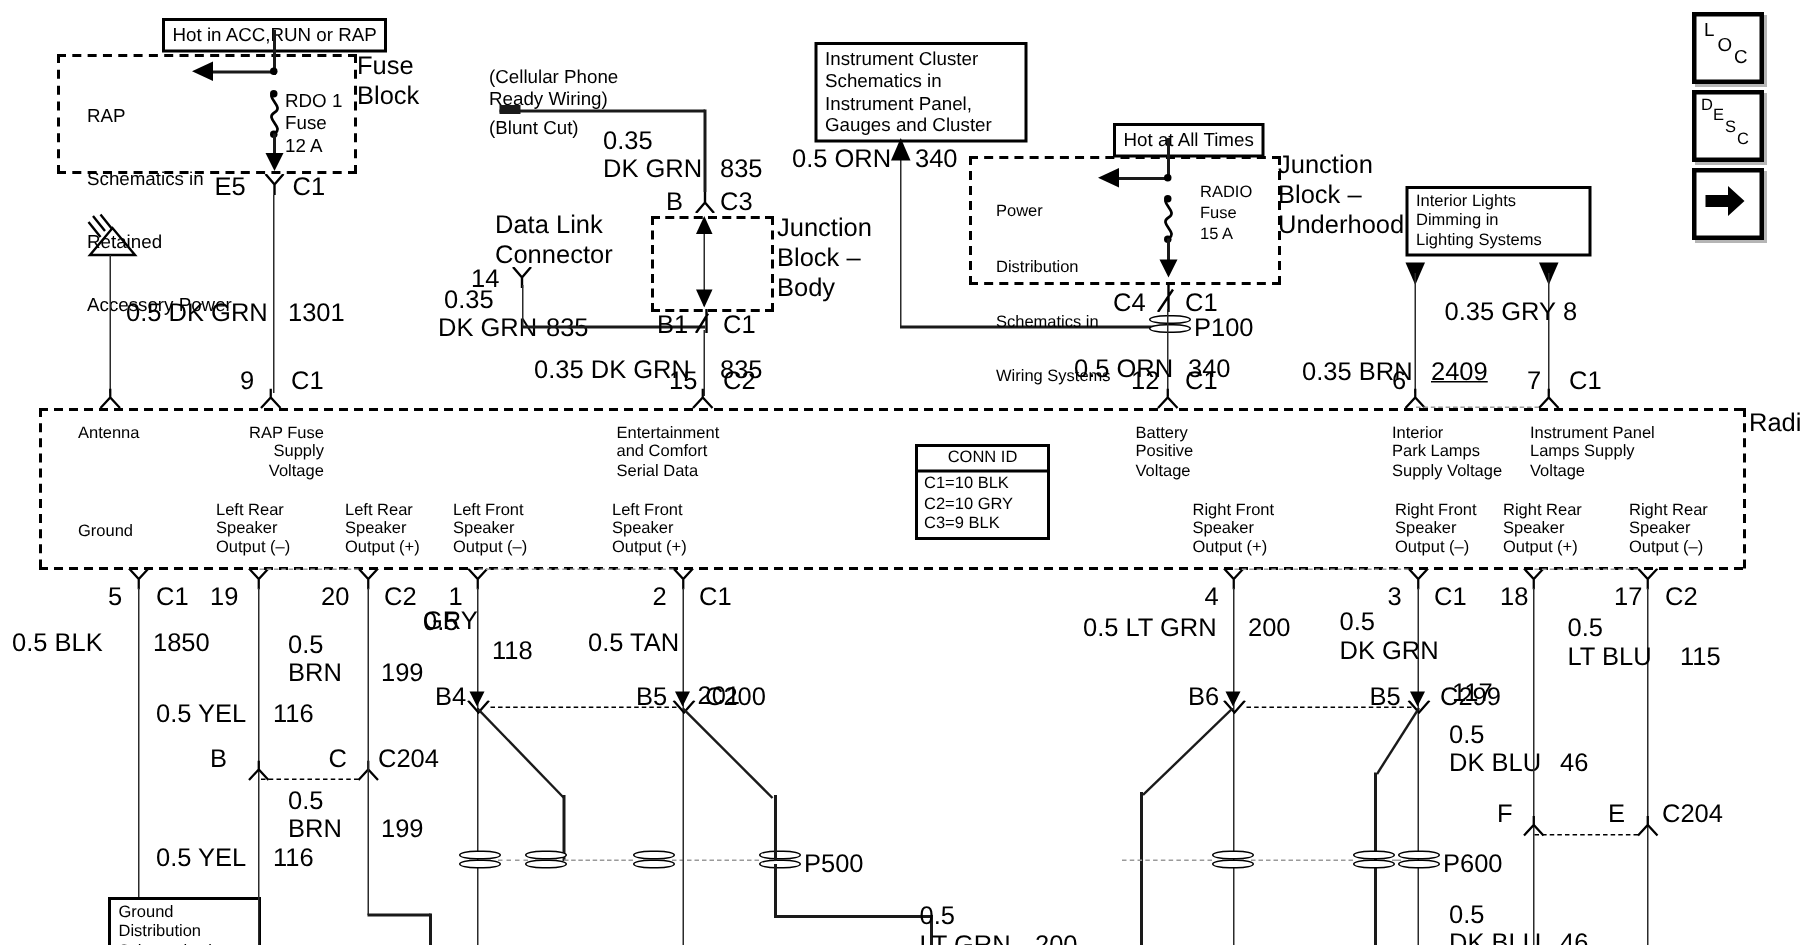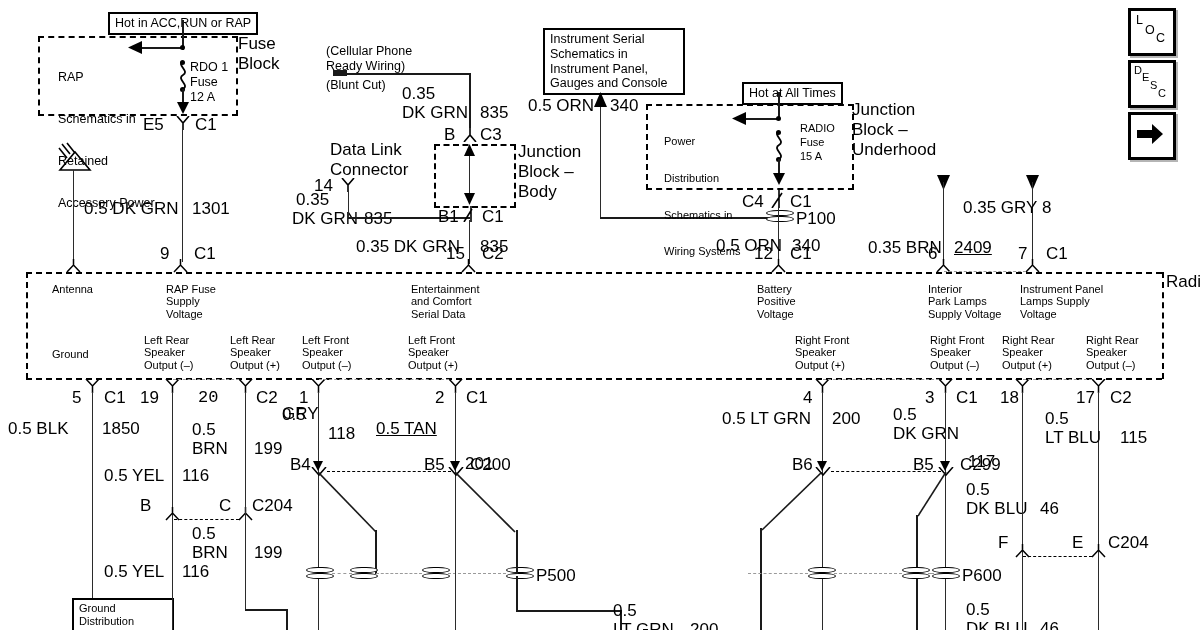--- a/index.html
+++ b/index.html
@@ -164,24 +164,24 @@
   <div class="t f18" style="left:438px;top:207px;">B1</div>
   <div class="t f18" style="left:482px;top:207px;">C1</div>
 
   <div class="vthin" style="left:469px;top:220px;height:44px;"></div>
   <div class="t f18" style="left:356px;top:237px;">0.35 DK GRN</div>
   <div class="t f18" style="left:480px;top:237px;">835</div>
   <div class="t f18" style="left:446px;top:244px;">15</div>
   <div class="t f18" style="left:482px;top:244px;">C2</div>
 
   <div class="sbox f13" style="left:543px;top:28px;width:128px;">
-    <div>Instrument Serial</div>
+    <div>Instrument Cluster</div>
     <div>Schematics in</div>
     <div>Instrument Panel,</div>
-    <div>Gauges and Console</div>
+    <div>Gauges and Cluster</div>
   </div>
   <div class="vthin" style="left:600px;top:100px;height:118px;"></div>
   <svg style="position:absolute;left:593px;top:92px;" width="15" height="16" viewBox="0 0 15 16">
       <path d="M7.5 0 L14 15 L1 15 Z" fill="#000"></path>
     </svg>
   <div class="h" style="left:600px;top:217px;width:178px;"></div>
   <div class="t f18" style="left:528px;top:96px;">0.5 ORN</div>
   <div class="t f18" style="left:610px;top:96px;">340</div>
 
   <div class="sbox thick f13" style="left:742px;top:82px;">
@@ -224,20 +224,25 @@
   <div class="t f18" style="left:790px;top:192px;">C1</div>
 
   <div class="splice" style="left:766px;top:210px;"></div>
   <div class="t f18" style="left:796px;top:209px;">P100</div>
   <div class="vthin" style="left:778px;top:206px;height:58px;"></div>
   <div class="t f18" style="left:716px;top:236px;">0.5 ORN</div>
   <div class="t f18" style="left:792px;top:236px;">340</div>
   <div class="t f18" style="left:754px;top:244px;">12</div>
   <div class="t f18" style="left:790px;top:244px;">C1</div>
 
+  <div class="sbox f11" style="left:937px;top:124px;width:110px;">
+    <div>Interior Lights</div>
+    <div>Dimming in</div>
+    <div>Lighting Systems</div>
+  </div>
   <svg style="position:absolute;left:936px;top:174px;" width="15" height="16" viewBox="0 0 15 16">
       <path d="M7.5 16 L1 1 L14 1 Z" fill="#000"></path>
     </svg>
   <div class="vthin" style="left:943px;top:182px;height:80px;"></div>
   <svg style="position:absolute;left:1025px;top:174px;" width="15" height="16" viewBox="0 0 15 16">
       <path d="M7.5 16 L1 1 L14 1 Z" fill="#000"></path>
     </svg>
   <div class="vthin" style="left:1032px;top:182px;height:80px;"></div>
 
   <div class="t f18" style="left:963px;top:198px;">0.35 GRY</div>
@@ -268,36 +273,42 @@
     </svg>
   <svg style="position:absolute;left:936px;top:259px;" width="15" height="14" viewBox="0 0 15 14">
       <path d="M1 13 L7.5 6 L14 13 M7.5 6 L7.5 0" stroke="#000" stroke-width="1.5" fill="none"></path>
     </svg>
   <svg style="position:absolute;left:1025px;top:259px;" width="15" height="14" viewBox="0 0 15 14">
       <path d="M1 13 L7.5 6 L14 13 M7.5 6 L7.5 0" stroke="#000" stroke-width="1.5" fill="none"></path>
     </svg>
   <div class="dash-grey" style="left:944px;top:271px;width:82px;"></div>
 
   <div class="t f11" style="left:52px;top:283px;">Antenna</div>
-  <div class="t f11" style="left:166px;top:283px;">RAP Fuse<br>Supply<br>Voltage</div>
+  <div class="t f11" style="left:166px;top:283px;text-align:right;">RAP Fuse<br>Supply<br>Voltage</div>
   <div class="t f11" style="left:411px;top:283px;">Entertainment<br>and Comfort<br>Serial Data</div>
   <div class="t f11" style="left:757px;top:283px;">Battery<br>Positive<br>Voltage</div>
   <div class="t f11" style="left:928px;top:283px;">Interior<br>Park Lamps<br>Supply Voltage</div>
   <div class="t f11" style="left:1020px;top:283px;">Instrument Panel<br>Lamps Supply<br>Voltage</div>
 
   <div class="t f11" style="left:52px;top:348px;">Ground</div>
   <div class="t f11" style="left:144px;top:334px;">Left Rear<br>Speaker<br>Output (–)</div>
   <div class="t f11" style="left:230px;top:334px;">Left Rear<br>Speaker<br>Output (+)</div>
   <div class="t f11" style="left:302px;top:334px;">Left Front<br>Speaker<br>Output (–)</div>
   <div class="t f11" style="left:408px;top:334px;">Left Front<br>Speaker<br>Output (+)</div>
   <div class="t f11" style="left:795px;top:334px;">Right Front<br>Speaker<br>Output (+)</div>
   <div class="t f11" style="left:930px;top:334px;">Right Front<br>Speaker<br>Output (–)</div>
   <div class="t f11" style="left:1002px;top:334px;">Right Rear<br>Speaker<br>Output (+)</div>
   <div class="t f11" style="left:1086px;top:334px;">Right Rear<br>Speaker<br>Output (–)</div>
 
+  <div class="sbox thick" style="left:610px;top:296px;width:86px;padding:0;">
+    <div class="f11" style="text-align:center;border-bottom:2px solid #000;padding:1px 0;">CONN ID</div>
+    <div class="f11" style="padding:1px 4px;">C1=10 BLK</div>
+    <div class="f11" style="padding:0 4px;">C2=10 GRY</div>
+    <div class="f11" style="padding:0 4px 2px;">C3=9 BLK</div>
+  </div>
 
   <svg style="position:absolute;left:85px;top:379px;" width="15" height="14" viewBox="0 0 15 14">
       <path d="M1 0 L7.5 7 L14 0 M7.5 7 L7.5 14" stroke="#000" stroke-width="1.5" fill="none"></path>
     </svg>
   <svg style="position:absolute;left:165px;top:379px;" width="15" height="14" viewBox="0 0 15 14">
       <path d="M1 0 L7.5 7 L14 0 M7.5 7 L7.5 14" stroke="#000" stroke-width="1.5" fill="none"></path>
     </svg>
   <svg style="position:absolute;left:238px;top:379px;" width="15" height="14" viewBox="0 0 15 14">
       <path d="M1 0 L7.5 7 L14 0 M7.5 7 L7.5 14" stroke="#000" stroke-width="1.5" fill="none"></path>
     </svg>
@@ -321,21 +332,21 @@
     </svg>
 
   <div class="dash-grey" style="left:173px;top:379px;width:66px;"></div>
   <div class="dash-grey" style="left:319px;top:379px;width:130px;"></div>
   <div class="dash-grey" style="left:823px;top:379px;width:116px;"></div>
   <div class="dash-grey" style="left:1023px;top:379px;width:69px;"></div>
 
   <div class="t f18" style="left:72px;top:388px;">5</div>
   <div class="t f18" style="left:104px;top:388px;">C1</div>
   <div class="t f18" style="left:140px;top:388px;">19</div>
-  <div class="t f18" style="left:198px;top:388px;font-family:Liberation Mono, monospace;">20</div>
+  <div class="t f18" style="left:214px;top:388px;">20</div>
   <div class="t f18" style="left:256px;top:388px;">C2</div>
   <div class="t f18" style="left:299px;top:388px;">1</div>
   <div class="t f18" style="left:435px;top:388px;">2</div>
   <div class="t f18" style="left:466px;top:388px;">C1</div>
   <div class="t f18" style="left:803px;top:388px;">4</div>
   <div class="t f18" style="left:925px;top:388px;">3</div>
   <div class="t f18" style="left:956px;top:388px;">C1</div>
   <div class="t f18" style="left:1000px;top:388px;">18</div>
   <div class="t f18" style="left:1076px;top:388px;">17</div>
   <div class="t f18" style="left:1110px;top:388px;">C2</div>
@@ -398,21 +409,21 @@
   <div class="splice" style="left:306px;top:567px;"></div>
   <div class="splice" style="left:350px;top:567px;"></div>
   <div class="splice" style="left:422px;top:567px;"></div>
   <div class="splice" style="left:506px;top:567px;"></div>
   <div class="t f18" style="left:536px;top:566px;">P500</div>
   <div class="dash-grey" style="left:332px;top:573px;width:20px;"></div>
   <div class="dash-grey" style="left:376px;top:573px;width:46px;"></div>
   <div class="dash-grey" style="left:448px;top:573px;width:58px;"></div>
 
   <div class="vthin" style="left:455px;top:392px;height:238px;"></div>
-  <div class="t f18" style="left:376px;top:419px;text-decoration:underline;">0.5 TAN</div>
+  <div class="t f18" style="left:392px;top:419px;">0.5 TAN</div>
   <div class="t f18" style="left:465px;top:419px;margin-top:35px;">201</div>
   <svg style="position:absolute;left:448px;top:467px;" width="16" height="14" viewBox="0 0 16 14">
       <path d="M1 0 L8 8 L15 0" stroke="#000" stroke-width="1.5" fill="none"></path>
     </svg>
   <svg style="position:absolute;left:448px;top:459px;" width="14" height="12" viewBox="0 0 14 12">
       <path d="M7 12 L2 2 L12 2 Z" fill="#000"></path>
     </svg>
   <div class="t f18" style="left:424px;top:455px;">B5</div>
   <div class="t f18" style="left:470px;top:455px;">C200</div>
   <svg style="position:absolute;left:455px;top:472px;" width="62" height="62" viewBox="0 0 62 62">

